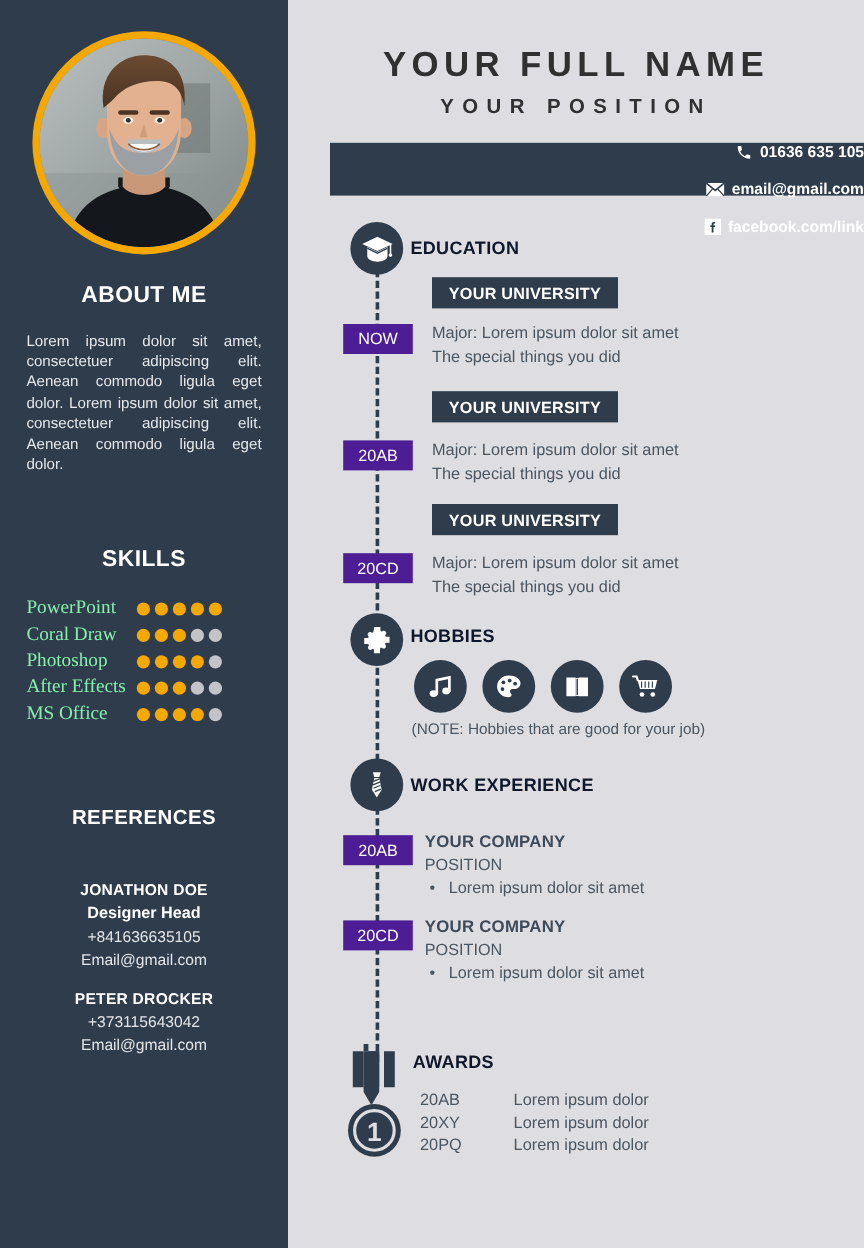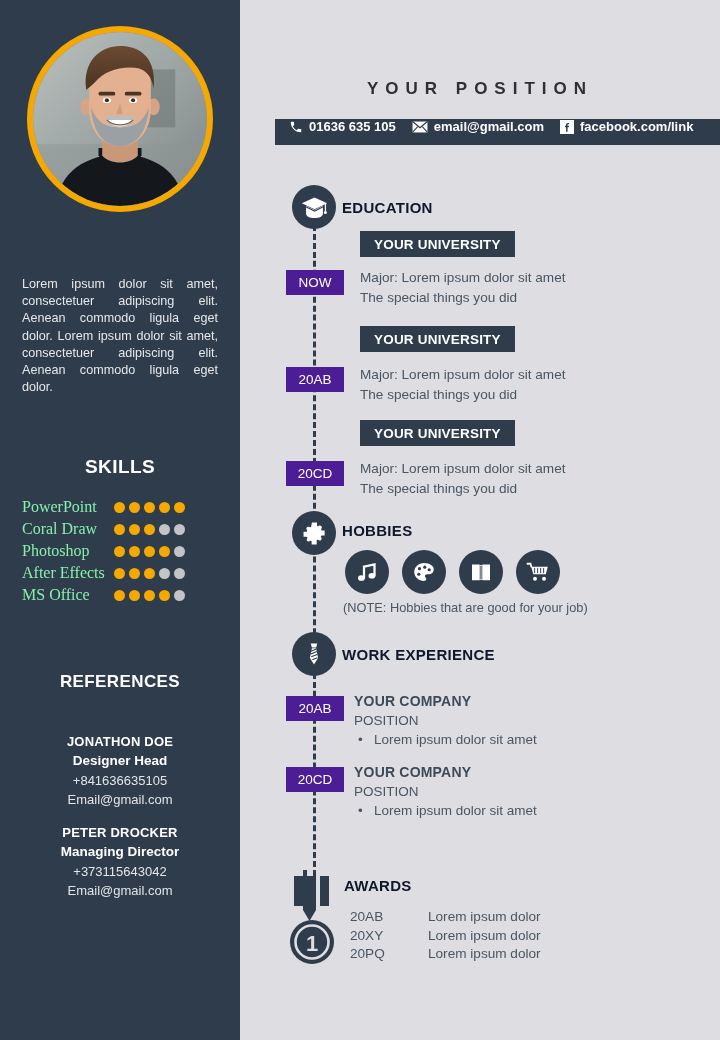--- a/index.html
+++ b/index.html
@@ -54,23 +54,23 @@
   .fullname{
     position:absolute;left:0;top:38px;width:480px;text-align:center;
     font-size:29px;font-weight:bold;letter-spacing:4.5px;color:#303030;
   }
   .position{
     position:absolute;left:0;top:79px;width:480px;text-align:center;
     font-size:17px;font-weight:bold;letter-spacing:7px;color:#303030;
   }
 
   .contact-bar{
-    position:absolute;left:35px;top:119px;width:445px;height:26px;
-    background:#2f3c4c;display:flex;align-items:flex-start;gap:16px;
-    padding-left:14px;box-sizing:border-box;color:#fff;
+    position:absolute;left:35px;top:119px;width:445px;height:44px;
+    background:#2f3c4c;display:flex;align-items:flex-end;gap:16px;
+    padding-left:14px;box-sizing:border-box;color:#fff;flex-direction:column;
   }
   .contact-item{display:flex;align-items:center;gap:6px;font-size:13px;font-weight:bold;white-space:nowrap;}
   .contact-item svg{display:block;}
 
   
   .tl-line{
     position:absolute;left:73px;top:225px;width:0;height:660px;
     border-left:3px dashed #2f3c4c;
   }
 
@@ -160,20 +160,21 @@
           <circle cx="107" cy="73" r="2.2" fill="#3b2d22"></circle>
 
           <path d="M93 76 L89 88 L96 88 Z" fill="#cf9d7c"></path>
 
           <path d="M79 94 C86 103 100 103 107 94 Z" fill="#ffffff"></path>
           <path d="M79 94 C86 101 100 101 107 94" fill="none" stroke="#8a5c44" stroke-width="1.4"></path>
         </svg>
       </div>
     </div>
 
+    <div class="side-h about-title">ABOUT ME</div>
     <div class="about-text">Lorem ipsum dolor sit amet, consectetuer adipiscing elit. Aenean commodo ligula eget dolor. Lorem ipsum dolor sit amet, consectetuer adipiscing elit. Aenean commodo ligula eget dolor.</div>
 
     <div class="side-h skills-title">SKILLS</div>
     <div class="skills">
         <div class="skill-row">
           <div class="skill-name">PowerPoint</div>
           <div class="dots">
             <span class="dot on"></span>
             <span class="dot on"></span>
             <span class="dot on"></span>
@@ -226,29 +227,29 @@
     <div class="side-h refs-title">REFERENCES</div>
     <div class="refs">
         <div class="ref-block">
           <div class="ref-name">JONATHON DOE</div>
           <div class="ref-role">Designer Head</div>
           <div class="ref-line">+841636635105</div>
           <div class="ref-line">Email@gmail.com</div>
         </div>
         <div class="ref-block">
           <div class="ref-name">PETER DROCKER</div>
-          <div class="ref-role">Managing Director</div>
           <div class="ref-line">+373115643042</div>
           <div class="ref-line">Email@gmail.com</div>
         </div>
       </div>
   </div>
 
   <div class="main">
 
+    <div class="fullname">YOUR FULL NAME</div>
     <div class="position">YOUR POSITION</div>
 
     <div class="contact-bar">
       <div class="contact-item">
         <svg width="14" height="14" viewBox="0 0 24 24" fill="#fff">
           <path d="M6.6 10.8c1.4 2.8 3.8 5.2 6.6 6.6l2.2-2.2c.3-.3.7-.4 1-.2 1.2.4 2.4.6 3.6.6.6 0 1 .4 1 1V20c0 .6-.4 1-1 1C10.6 21 3 13.4 3 4c0-.6.4-1 1-1h3.4c.6 0 1 .4 1 1 0 1.3.2 2.5.6 3.6.1.3 0 .7-.2 1z"></path>
         </svg>
         <span>01636 635 105</span>
       </div>
       <div class="contact-item">

